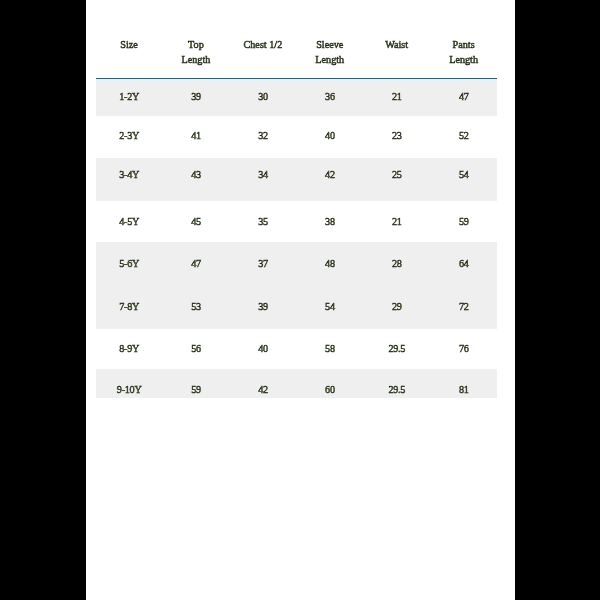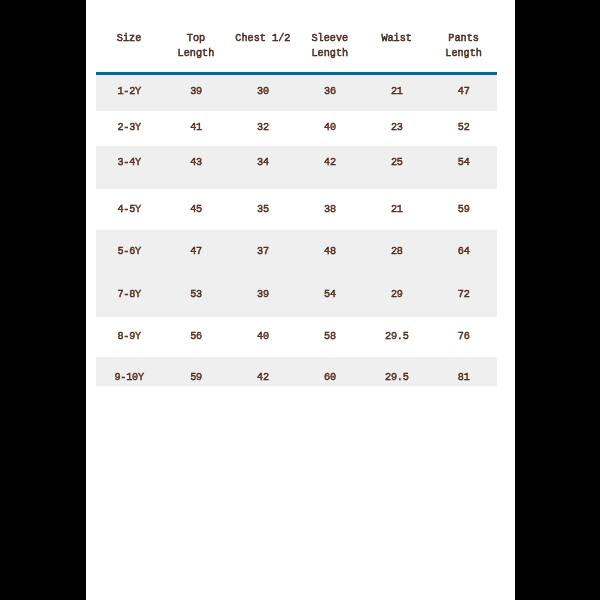--- a/index.html
+++ b/index.html
@@ -21,26 +21,26 @@
     position: absolute;
     left: 86px;
     top: 0;
     width: 429px;
     height: 600px;
     background: #ffffff;
   }
   #size-table {
     position: absolute;
     left: 9.6px;
-    top: 28px;
+    top: 34px;
     width: 401.5px;
     border-collapse: collapse;
     table-layout: fixed;
-    font-family: Liberation Mono, monospace;
-    color: #c2410c;
+    font-family: Liberation Serif, serif;
+    color: #4d7c0f;
     transform: translateZ(0);
     -webkit-font-smoothing: antialiased;
   }
   #size-table col { width: 66.92px; }
   #size-table th {
     font-size: 10.2px;
     font-weight: 400;
     -webkit-text-stroke: 0.5px #1e1e1e;
     line-height: 14.7px;
     text-align: center;
@@ -52,23 +52,23 @@
     font-size: 10.2px;
     font-weight: 400;
     -webkit-text-stroke: 0.45px #1e1e1e;
     letter-spacing: -0.25px;
     text-indent: 0.25px;
     text-align: center;
     padding: 0.6px 0 0 0;
     vertical-align: middle;
   }
   #size-table tbody tr.alt { background: #efefef; }
-  #size-table tbody tr.r1 { height: 37px; border-top: 3px solid #0369a1; }
+  #size-table tbody tr.r1 { height: 37px; border-top: 1px solid #0369a1; }
   #size-table tbody tr.r1 td { padding-top: 0; padding-bottom: 2.5px; }
-  #size-table tbody tr.r2 { height: 35px; }
+  #size-table tbody tr.r2 { height: 42px; }
   #size-table tbody tr.r2 td { padding-top: 0; padding-bottom: 1.6px; }
   #size-table tbody tr.r3 { height: 43.2px; }
   #size-table tbody tr.r3 td { padding-top: 0; padding-bottom: 9px; }
   #size-table tbody tr.r4 { height: 41.5px; }
   #size-table tbody tr.r5 { height: 41.4px; }
   #size-table tbody tr.r6 { height: 41.2px; }
   #size-table tbody tr.r7 { height: 45px; }
   #size-table tbody tr.r8 { height: 40.3px; }
   #size-table tbody tr.r8 td { padding-top: 0; padding-bottom: 1.4px; }
   #size-table tbody tr.r9 { height: 28.8px; }

